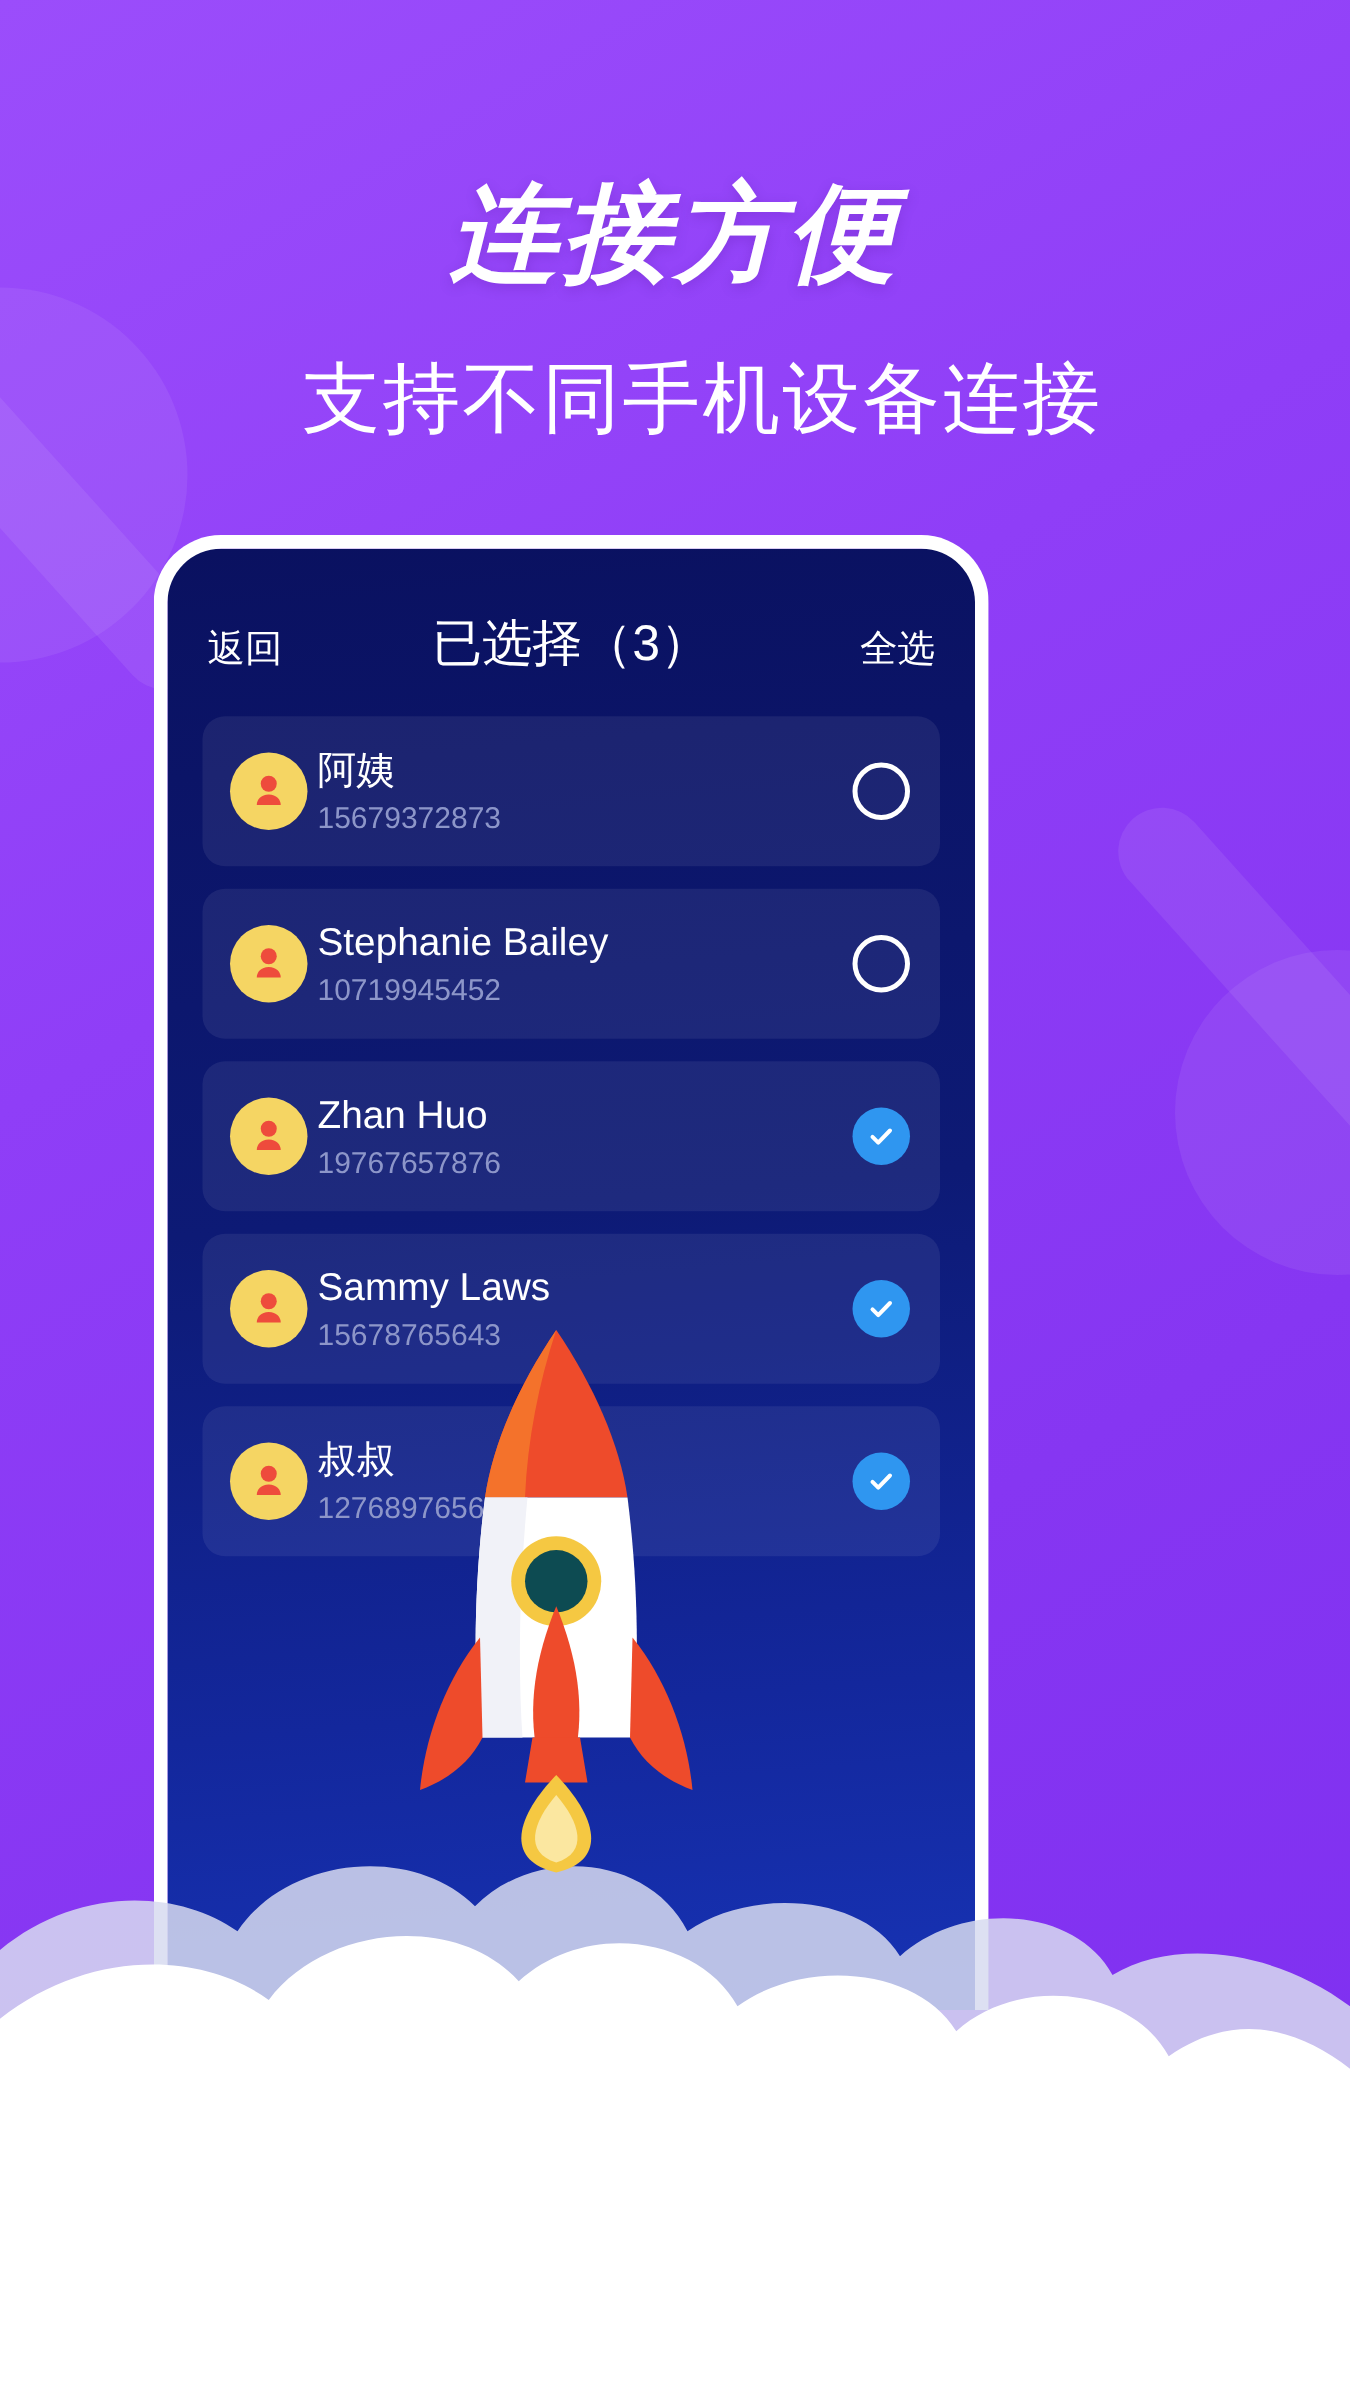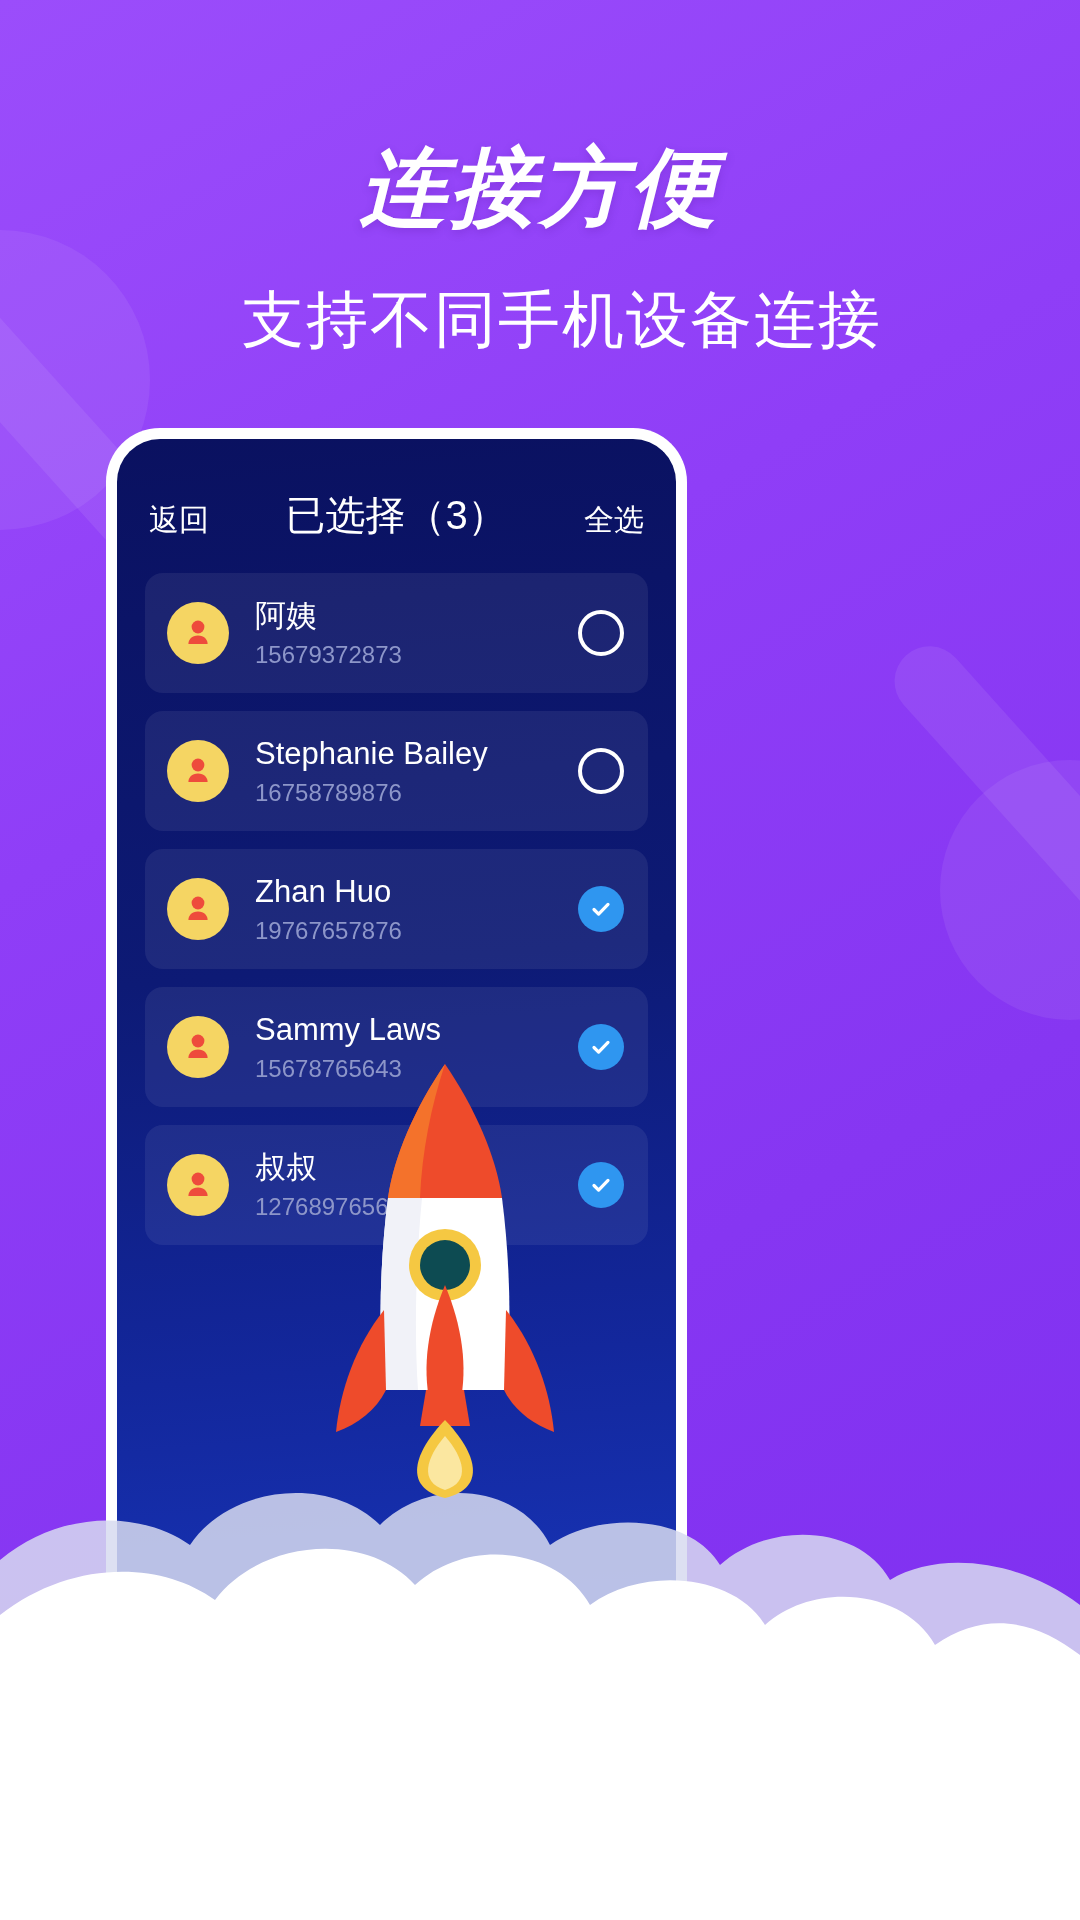--- a/index.html
+++ b/index.html
@@ -49,22 +49,22 @@
     font-size:62px;
     color:#ffffff;
     letter-spacing:2px;
     line-height:1.1;
     padding-left:44px;
   }
 
   
   .phone {
     position:absolute;
-    left:106px; top:428px;
-    width:581px; height:1180px;
+    left:123px; top:428px;
+    width:668px; height:1180px;
     border:11px solid #ffffff;
     border-radius:54px 54px 0 0;
     border-bottom:none;
     background:linear-gradient(175deg,#0a1160 0%,#0d1a75 45%,#13279c 78%,#1733b5 100%);
     overflow:hidden;
   }
 
   
   .navbar {
     height:112px;
@@ -101,21 +101,21 @@
     background:rgba(255,255,255,0.07);
   }
   .avatar {
     width:62px; height:62px;
     border-radius:50%;
     background:#f5d563;
     flex:0 0 62px;
     display:flex; align-items:center; justify-content:center;
   }
   .avatar svg { display:block; }
-  .contact-info { margin-left:26px; flex:1; min-width:0; }
+  .contact-info { margin-left:8px; flex:1; min-width:0; }
   .contact-name {
     font-size:31px;
     color:#ffffff;
     line-height:1.15;
     white-space:nowrap;
   }
   .contact-phone {
     font-size:24px;
     color:#8d96c9;
     margin-top:7px;
@@ -204,21 +204,21 @@
       </div>
       <div class="contact-row">
         <div class="avatar">
           <svg width="34" height="34" viewBox="0 0 34 34">
             <circle cx="17" cy="11" r="6.4" fill="#ee4b3c"></circle>
             <path d="M17 19.5c-6.2 0-9.6 4.2-9.6 8.4h19.2c0-4.2-3.4-8.4-9.6-8.4z" fill="#ee4b3c"></path>
           </svg>
         </div>
         <div class="contact-info">
           <div class="contact-name">Stephanie Bailey</div>
-          <div class="contact-phone">16758789876</div>
+          <div class="contact-phone">10719945452</div>
         </div>
         <div class="check off"></div>
       </div>
       <div class="contact-row">
         <div class="avatar">
           <svg width="34" height="34" viewBox="0 0 34 34">
             <circle cx="17" cy="11" r="6.4" fill="#ee4b3c"></circle>
             <path d="M17 19.5c-6.2 0-9.6 4.2-9.6 8.4h19.2c0-4.2-3.4-8.4-9.6-8.4z" fill="#ee4b3c"></path>
           </svg>
         </div>

